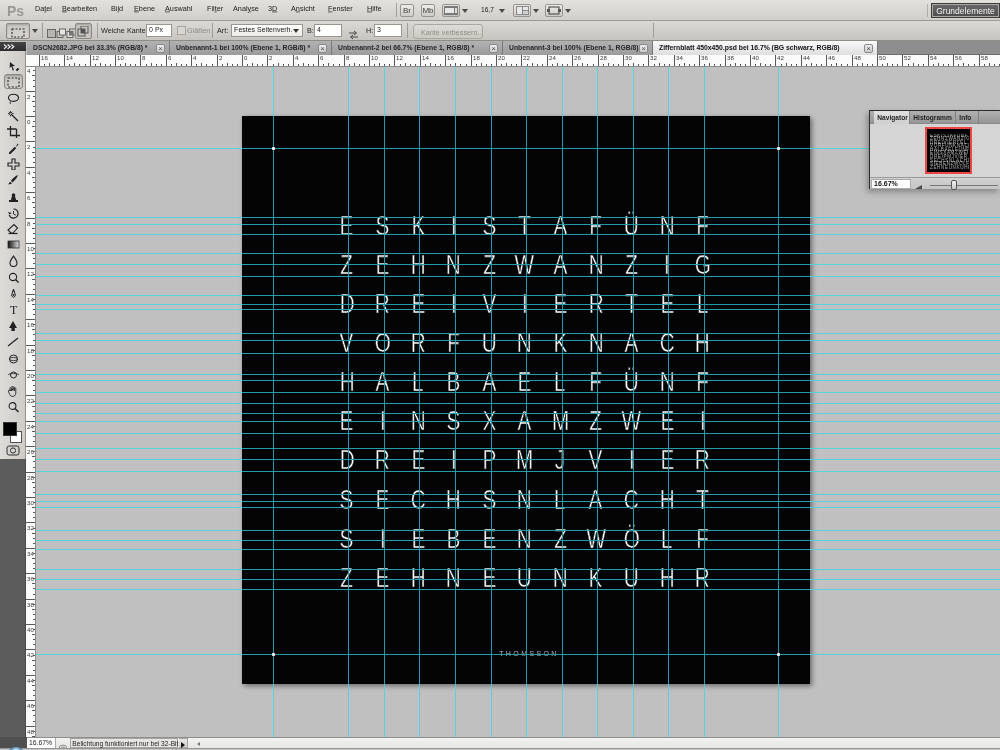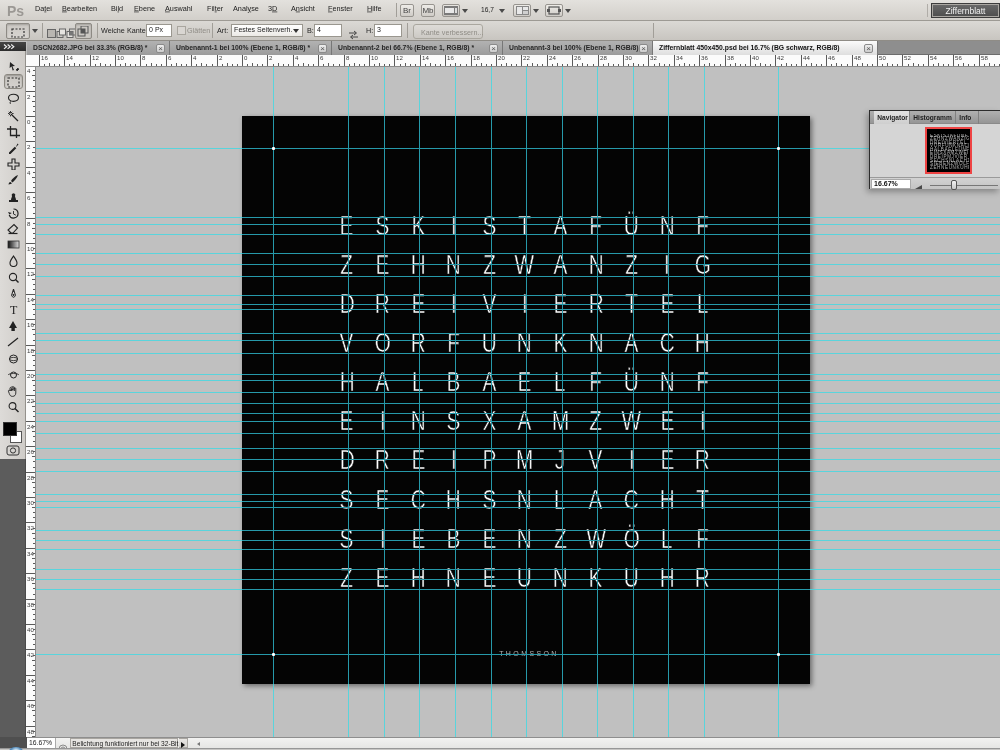--- a/index.html
+++ b/index.html
@@ -110,21 +110,21 @@
         <rect x="7" y="5" width="5" height="3" fill="#d0d0d0"></rect>
       </svg></div>
 <div class="dropar" style="left:533px"></div>
 <div class="appbtn" style="left:545px;width:18px"><svg width="14" height="9" style="margin-top:1px">
         <rect x="2" y="1" width="10" height="7" fill="none" stroke="#555" stroke-width="1.2"></rect>
         <rect x="0" y="3" width="3" height="3" fill="#555"></rect>
         <rect x="11" y="3" width="3" height="3" fill="#555"></rect>
       </svg></div>
 <div class="dropar" style="left:565px"></div>
 <div class="sep" style="left:926.5px;top:4px;height:13px;background:#b0ada8"></div>
-<div id="wsbtn">Ziffernblatt</div>
+<div id="wsbtn">Grundelemente</div>
 </div>
 <div id="optbar" class="abs">
 <div style="position:absolute;left:6px;top:2px;width:24px;height:16px;border:1px solid #8d8a84;border-radius:2px;background:linear-gradient(#cbc8c3,#d8d5d1);box-shadow:inset 0 1px 2px rgba(0,0,0,.2)"><svg width="14" height="10" style="margin:2px 0 0 4px">
         <rect x="1" y="1" width="12" height="8" fill="none" stroke="#333" stroke-width="1.2" stroke-dasharray="2 1.5"></rect>
       </svg></div>
 <div class="dropar" style="left:32px;top:8px"></div>
 <div class="sep" style="left:42px"></div>
 <div style="position:absolute;left:46px;top:4px"><svg width="12" height="11">
         <rect x="1.5" y="1.5" width="8" height="8" fill="#b9b6b1" stroke="#666"></rect>
       </svg></div>

